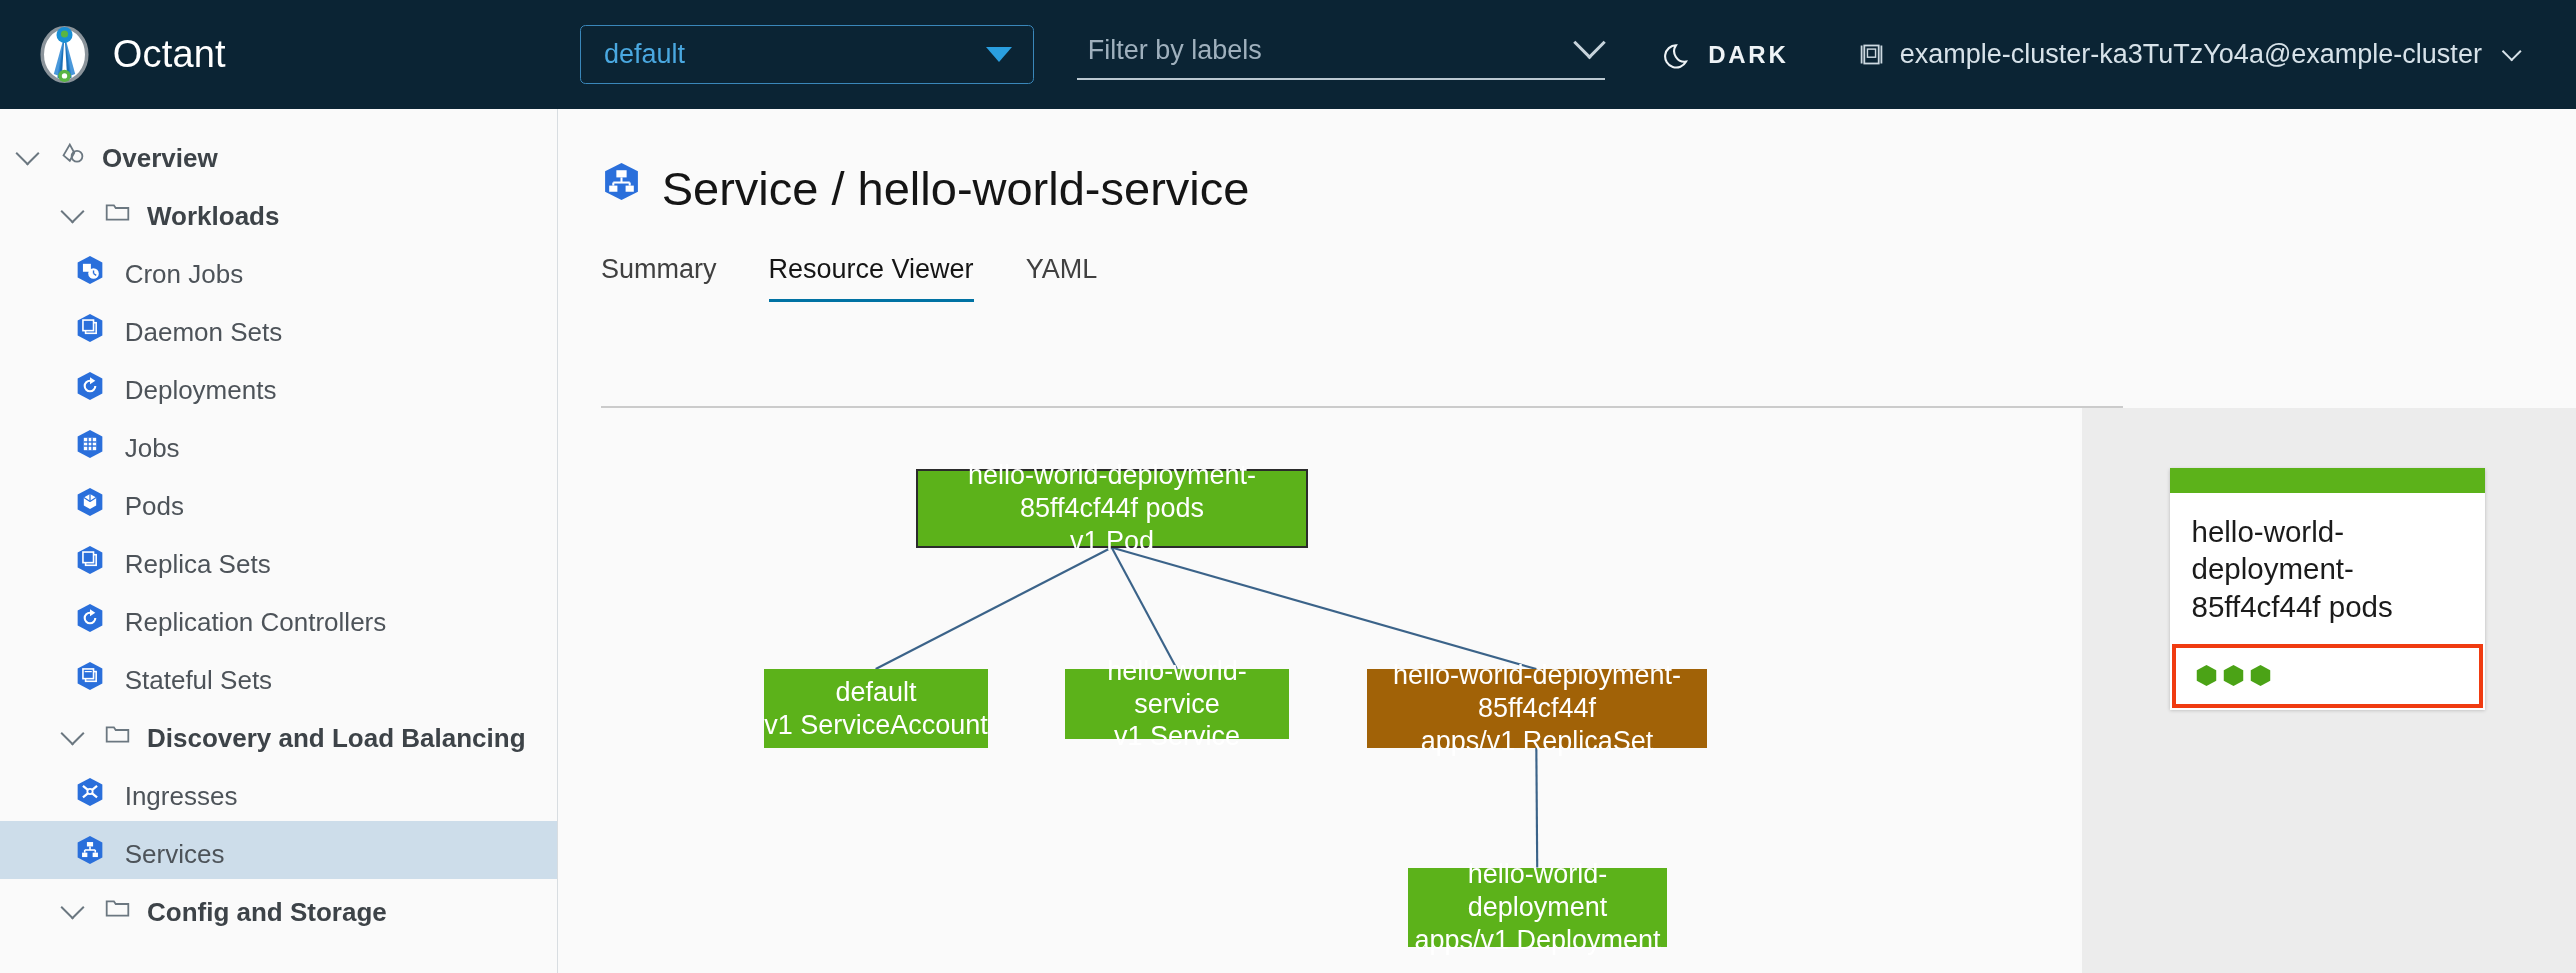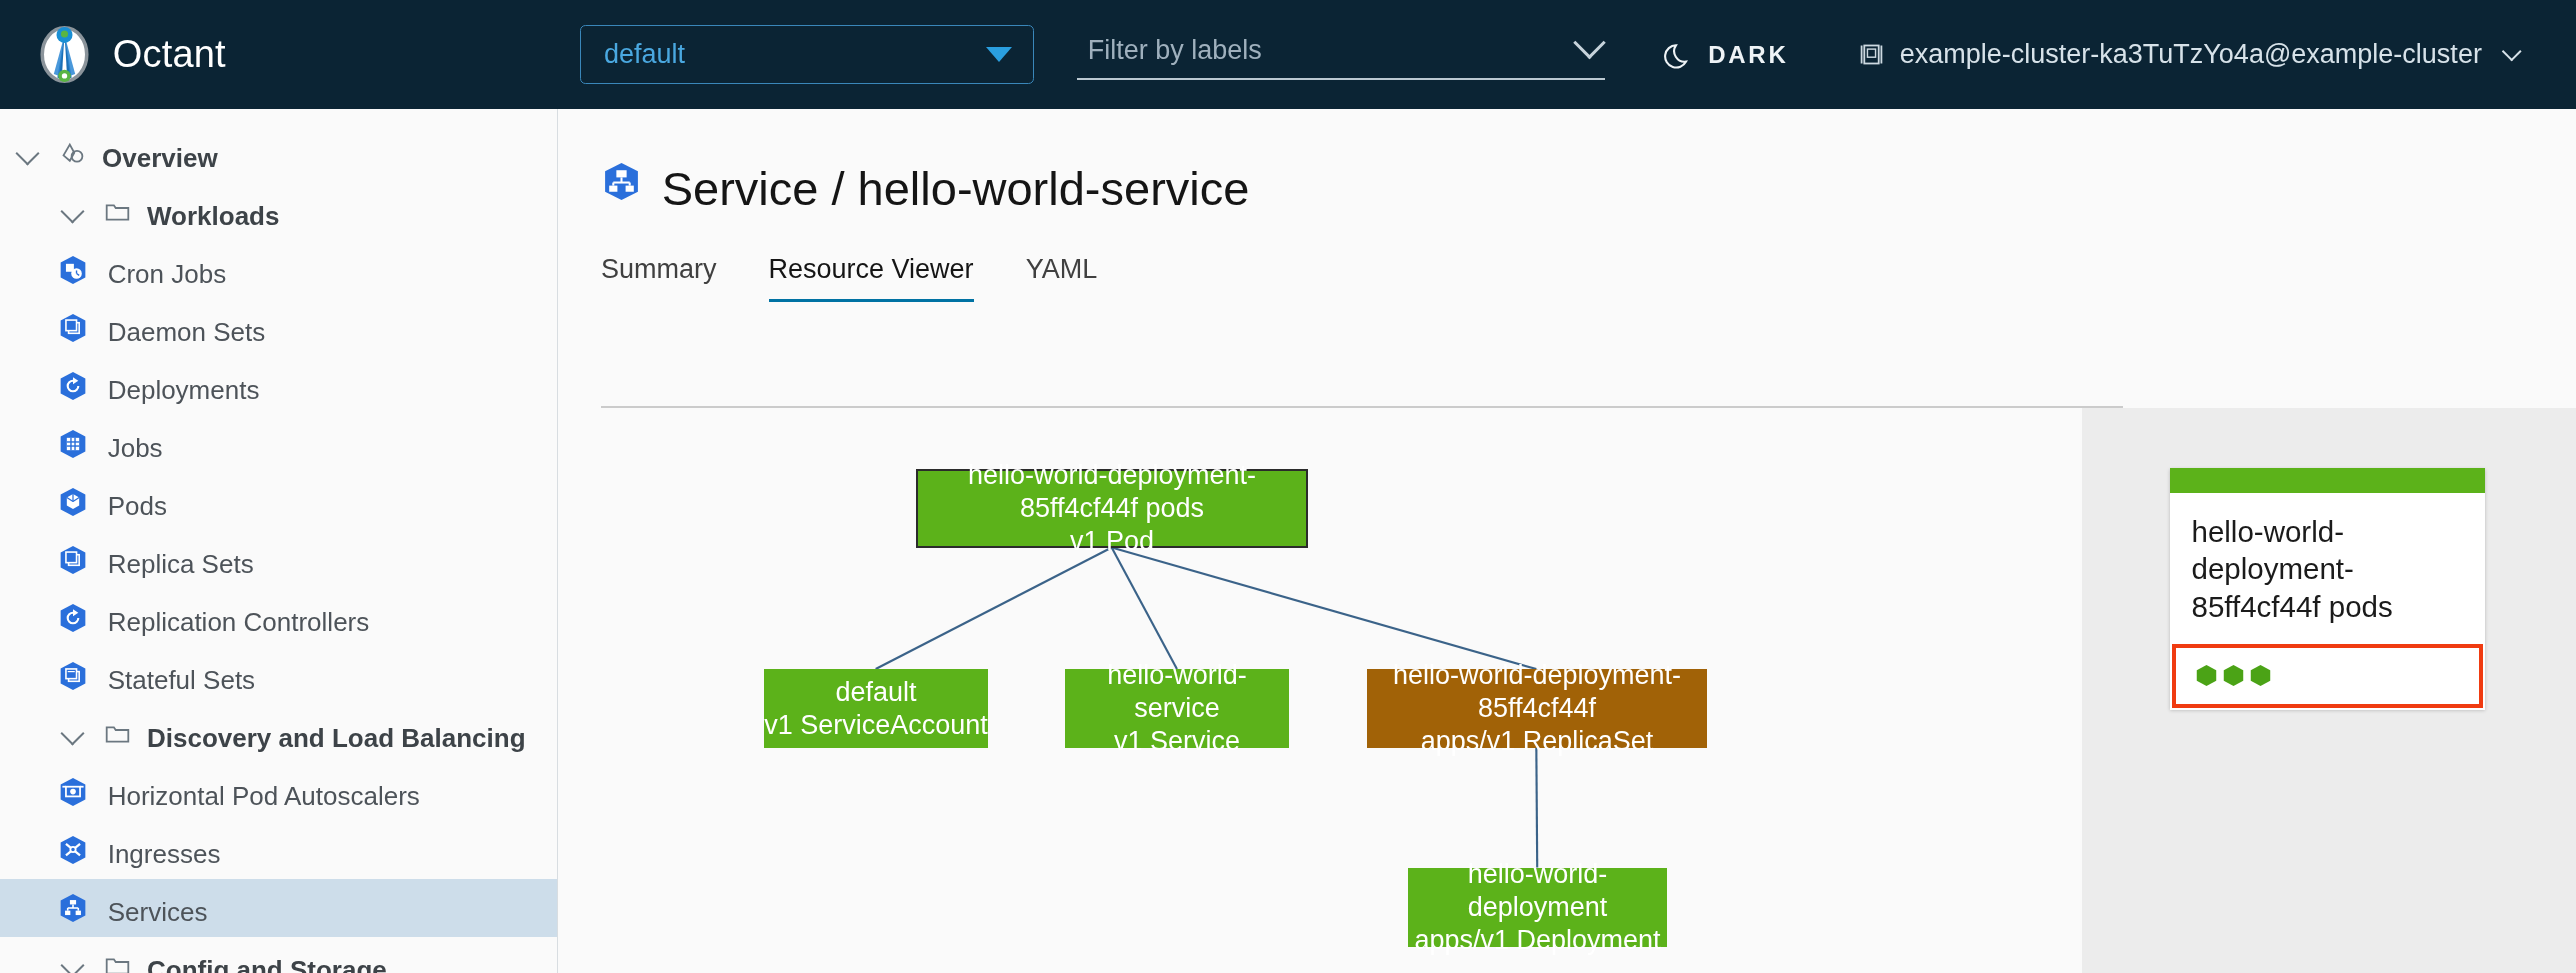--- a/index.html
+++ b/index.html
@@ -77,21 +77,21 @@
     width: 15px; height: 15px;
     border-right: 2.7px solid #6b7780; border-bottom: 2.7px solid #6b7780;
     transform: rotate(45deg);
   }
   .nav-label { font-size: 26px; color: #4d5359; white-space: nowrap; margin-top: 9px; }
   .nav-label.bold { font-weight: 700; color: #3d4348; }
   .folder-ico { width: 27px; height: 27px; flex: none; }
   .k8s-ico { width: 30px; height: 30px; flex: none; }
   .lvl0 { padding-left: 16px; gap: 16px; }
   .lvl1 { padding-left: 61px; gap: 16px; }
-  .lvl2 { padding-left: 58px; gap: 19.7px; text-align: center; }
+  .lvl2 { padding-left: 75px; gap: 19.7px; text-align: center; }
 
   
   .main {
     position: absolute; top: 109px; left: 560px;
     width: 2016px; height: 864px;
     background: #fafafa;
     overflow: hidden;
   }
   .page-title-row { display: flex; align-items: flex-start; gap: 19.7px; margin: 52px 0 0 41px; }
   .title-ico { width: 41px; height: 41px; }
@@ -320,32 +320,20 @@
           <svg class="folder-ico" viewBox="0 0 30 30">
             <path d="M3 7 h8 l2 3 h14 v13 H3 Z" fill="none" stroke="#6b7780" stroke-width="2"></path>
           </svg>
         </span>
         <span class="nav-label bold">Discovery and Load Balancing</span>
       </div>
       <div class="nav-row lvl2">
         <span style="display: flex;">
           <svg class="k8s-ico" viewBox="0 0 34 34">
             <polygon points="17,1 31,8.5 31,25.5 17,33 3,25.5 3,8.5" fill="#2a6fdb"></polygon>
-            <rect x="9" y="11" width="16" height="11" fill="none" stroke="#fff" stroke-width="2"></rect>
-            <circle cx="17" cy="16.5" r="3.2" fill="#fff"></circle>
-            <line x1="9" y1="11" x2="5" y2="11" stroke="#fff" stroke-width="2"></line>
-            <line x1="25" y1="11" x2="29" y2="11" stroke="#fff" stroke-width="2"></line>
-          </svg>
-        </span>
-        <span class="nav-label">Horizontal Pod Autoscalers</span>
-      </div>
-      <div class="nav-row lvl2">
-        <span style="display: flex;">
-          <svg class="k8s-ico" viewBox="0 0 34 34">
-            <polygon points="17,1 31,8.5 31,25.5 17,33 3,25.5 3,8.5" fill="#2a6fdb"></polygon>
             <path d="M9 10 L25 23 M25 10 L9 23" stroke="#fff" stroke-width="2.6" fill="none"></path>
             <circle cx="17" cy="16.5" r="3" fill="#2a6fdb" stroke="#fff" stroke-width="2"></circle>
           </svg>
         </span>
         <span class="nav-label">Ingresses</span>
       </div>
       <div class="nav-row lvl2 selected">
         <span style="display: flex;">
           <svg class="k8s-ico" viewBox="0 0 34 34">
             <polygon points="17,1 31,8.5 31,25.5 17,33 3,25.5 3,8.5" fill="#2a6fdb"></polygon>
@@ -405,21 +393,21 @@
         </svg>
       <div id="nodes">
           <div class="node highlight" style="left: 315px; top: 61px; width: 392px; height: 79px; background: rgb(92, 178, 26); color: rgb(255, 255, 255);">
             <div class="l1">hello-world-deployment-85ff4cf44f pods</div>
             <div class="l2">v1 Pod</div>
           </div>
           <div class="node" style="left: 163px; top: 261px; width: 224px; height: 79px; background: rgb(92, 178, 26); color: rgb(255, 255, 255);">
             <div class="l1">default</div>
             <div class="l2">v1 ServiceAccount</div>
           </div>
-          <div class="node" style="left: 464px; top: 261px; width: 224px; height: 79px; background: rgb(92, 178, 26); color: rgb(255, 255, 255);">
+          <div class="node" style="left: 464px; top: 261px; width: 224px; height: 70px; background: rgb(92, 178, 26); color: rgb(255, 255, 255);">
             <div class="l1">hello-world-service</div>
             <div class="l2">v1 Service</div>
           </div>
           <div class="node" style="left: 766px; top: 261px; width: 340px; height: 79px; background: #a16207; color: rgb(255, 255, 255);">
             <div class="l1">hello-world-deployment-85ff4cf44f</div>
             <div class="l2">apps/v1 ReplicaSet</div>
           </div>
           <div class="node" style="left: 807px; top: 460px; width: 259px; height: 79px; background: rgb(92, 178, 26); color: rgb(255, 255, 255);">
             <div class="l1">hello-world-deployment</div>
             <div class="l2">apps/v1 Deployment</div>

